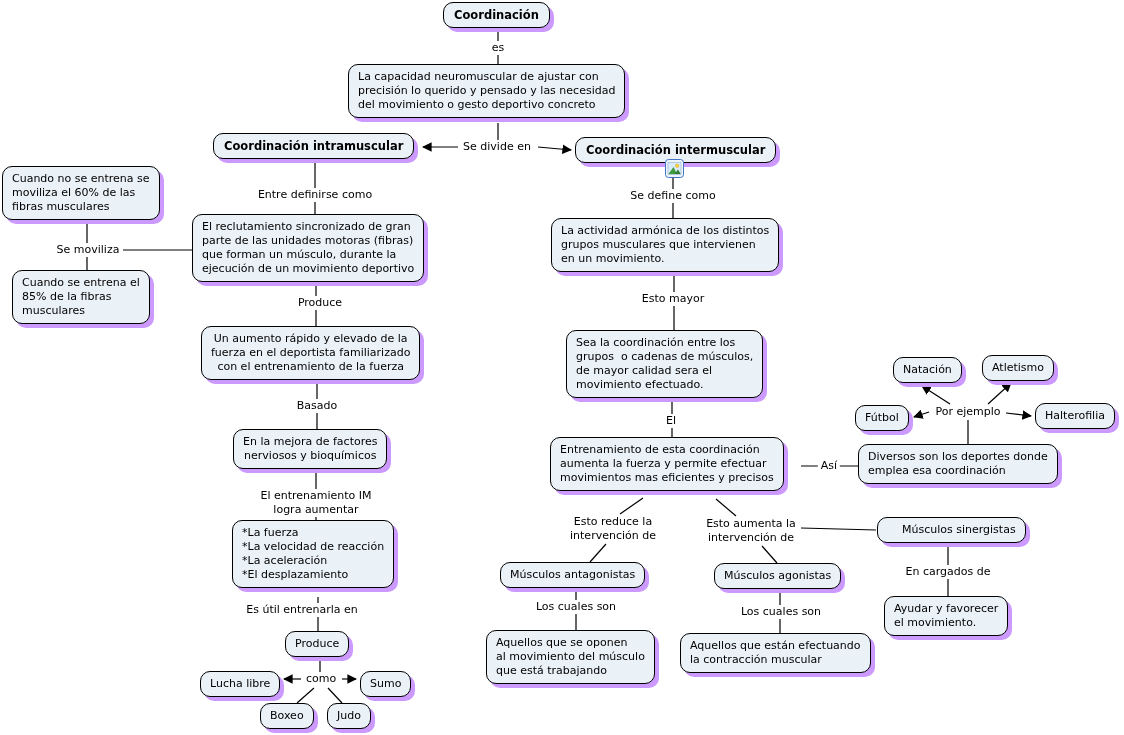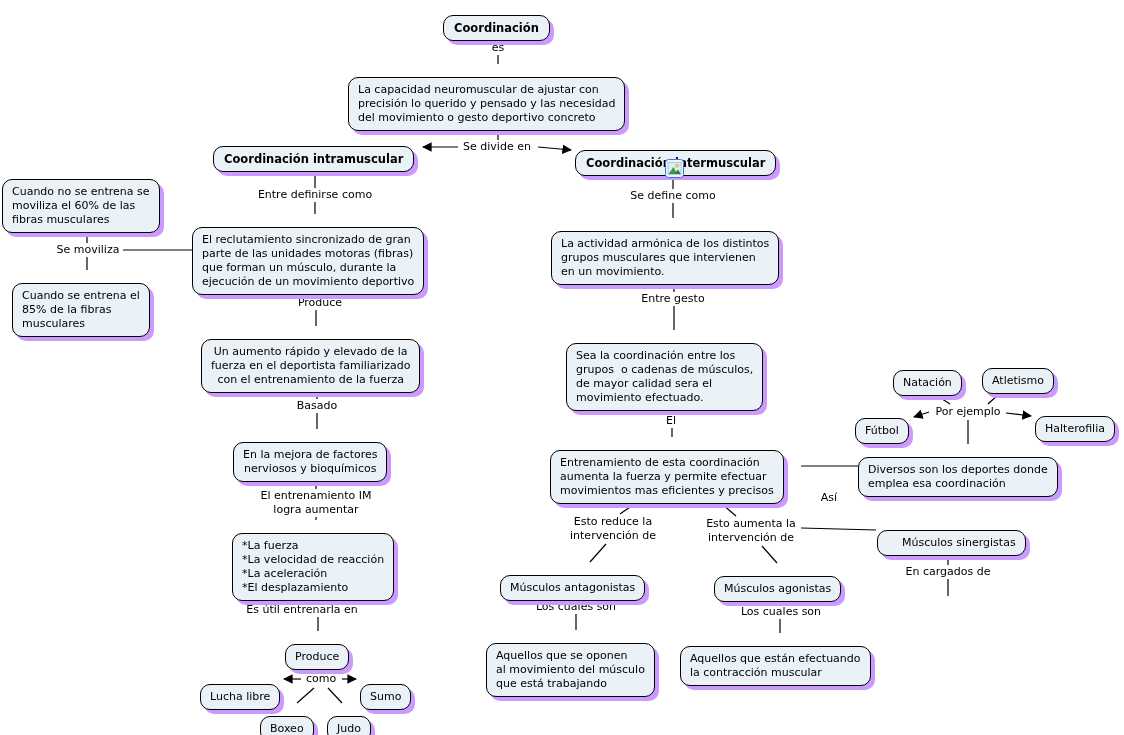--- a/index.html
+++ b/index.html
@@ -28,21 +28,20 @@
     background: var(--node-fill, #eaf1f7);
     border: 1px solid var(--node-border, #000);
     border-radius: 10px;
     box-shadow: 4px 4px 0 var(--shadow-color, #cc99ff);
     color: #000;
     font-size: 11px;
     line-height: 14px;
     padding: 5px 9px;
     text-align: center;
     white-space: pre;
-    margin-top: 13px;
   }
   .concept-node.left { text-align: left; }
   .concept-node.bold { font-weight: bold; font-size: 11.5px; padding: 5px 10px; }
 
   .link-label {
     position: absolute;
     z-index: 2;
     transform: translate(-50%, -50%);
     background: var(--canvas-bg, #ffffff);
     color: #000;
@@ -121,23 +120,23 @@
     <div class="link-label" style="left: 497px; top: 147px;">Se divide en</div>
     <div class="link-label" style="left: 315px; top: 195px;">Entre definirse como</div>
     <div class="link-label" style="left: 88px; top: 250px;">Se moviliza</div>
     <div class="link-label" style="left: 320px; top: 303px;">Produce</div>
     <div class="link-label" style="left: 317px; top: 406px;">Basado</div>
     <div class="link-label" style="left: 316px; top: 503px;">El entrenamiento IM
 logra aumentar</div>
     <div class="link-label" style="left: 302px; top: 610px;">Es útil entrenarla en</div>
     <div class="link-label" style="left: 321px; top: 679px;">como</div>
     <div class="link-label" style="left: 673px; top: 196px;">Se define como</div>
-    <div class="link-label" style="left: 673px; top: 299px;">Entre gesto</div>
+    <div class="link-label" style="left: 673px; top: 299px;">Esto mayor</div>
     <div class="link-label" style="left: 671px; top: 421px;">El</div>
-    <div class="link-label" style="left: 829px; top: 466px; margin-top: 32px;">Así</div>
+    <div class="link-label" style="left: 829px; top: 466px;">Así</div>
     <div class="link-label" style="left: 968px; top: 412px;">Por ejemplo</div>
     <div class="link-label" style="left: 613px; top: 529px;">Esto reduce la
 intervención de</div>
     <div class="link-label" style="left: 751px; top: 531px;">Esto aumenta la
 intervención de</div>
     <div class="link-label" style="left: 576px; top: 607px;">Los cuales son</div>
     <div class="link-label" style="left: 781px; top: 612px;">Los cuales son</div>
     <div class="link-label" style="left: 948px; top: 572px;">En cargados de</div>
     <div class="concept-node bold" style="left: 443px; top: 2px;">Coordinación</div>
     <div class="concept-node left" style="left: 348px; top: 64px;">La capacidad neuromuscular de ajustar con
@@ -181,18 +180,20 @@
 movimientos mas eficientes y precisos</div>
     <div class="concept-node" style="left: 893px; top: 357px;">Natación</div>
     <div class="concept-node" style="left: 982px; top: 355px;">Atletismo</div>
     <div class="concept-node" style="left: 855px; top: 405px;">Fútbol</div>
     <div class="concept-node" style="left: 1035px; top: 403px;">Halterofilia</div>
     <div class="concept-node left" style="left: 858px; top: 444px;">Diversos son los deportes donde
 emplea esa coordinación</div>
     <div class="concept-node" style="left: 877px; top: 517px; padding-left: 24px;">Músculos sinergistas</div>
     <div class="concept-node" style="left: 500px; top: 562px;">Músculos antagonistas</div>
     <div class="concept-node" style="left: 714px; top: 563px;">Músculos agonistas</div>
+    <div class="concept-node left" style="left: 884px; top: 596px;">Ayudar y favorecer
+el movimiento.</div>
     <div class="concept-node left" style="left: 486px; top: 630px;">Aquellos que se oponen
 al movimiento del músculo
 que está trabajando</div>
     <div class="concept-node left" style="left: 680px; top: 633px;">Aquellos que están efectuando
 la contracción muscular</div>
   </div>
 
 </body></html>

